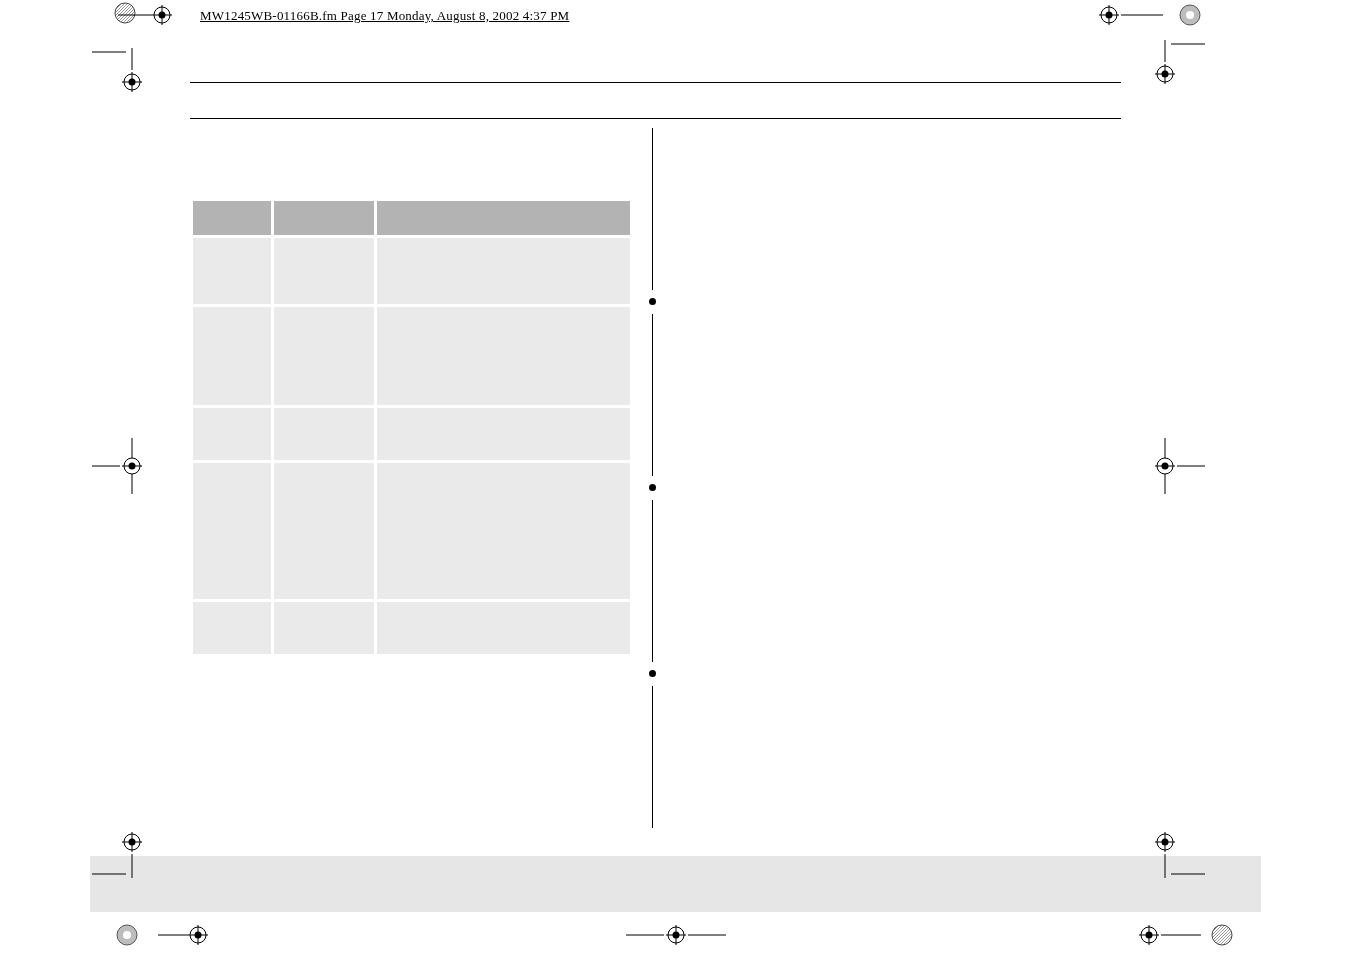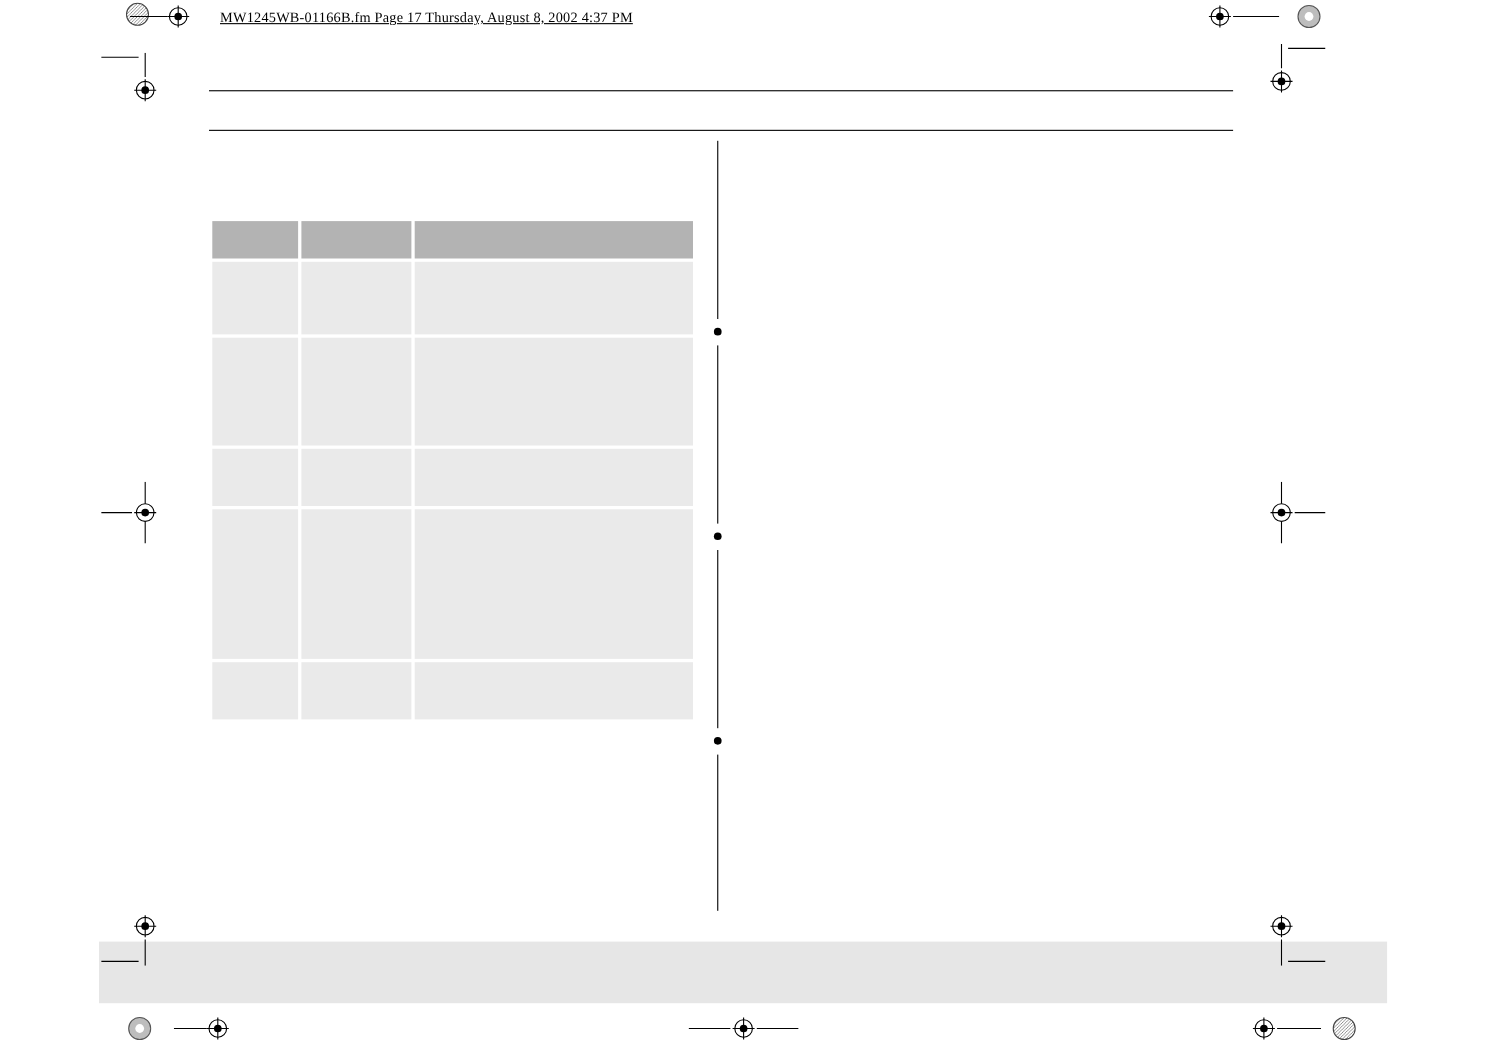--- a/index.html
+++ b/index.html
@@ -132,21 +132,21 @@
   .mark-bc { bottom: 8px; left: 50%; transform: translateX(-50%); }
   .mark-br { bottom: 8px; right: 150px; }
   .circle-bl { bottom: 8px; left: 116px; }
   .circle-br { bottom: 8px; right: 118px; }
 
 </style>
 </head>
 <body>
 
 <div class="file-header">
-  <span class="underline">MW1245WB-01166B.fm  Page 17  Thursday, August 8, 2002  4:37 PM</span>
+  <span class="underline">MW1245WB-01166B.fm  Page 17  Monday, August 8, 2002  4:37 PM</span>
 </div>
 
 <div class="rule-top-1"></div>
 <div class="rule-top-2"></div>
 
 <div class="main">
 
   <div class="table-wrap">
     <table class="guide">
       <colgroup>

